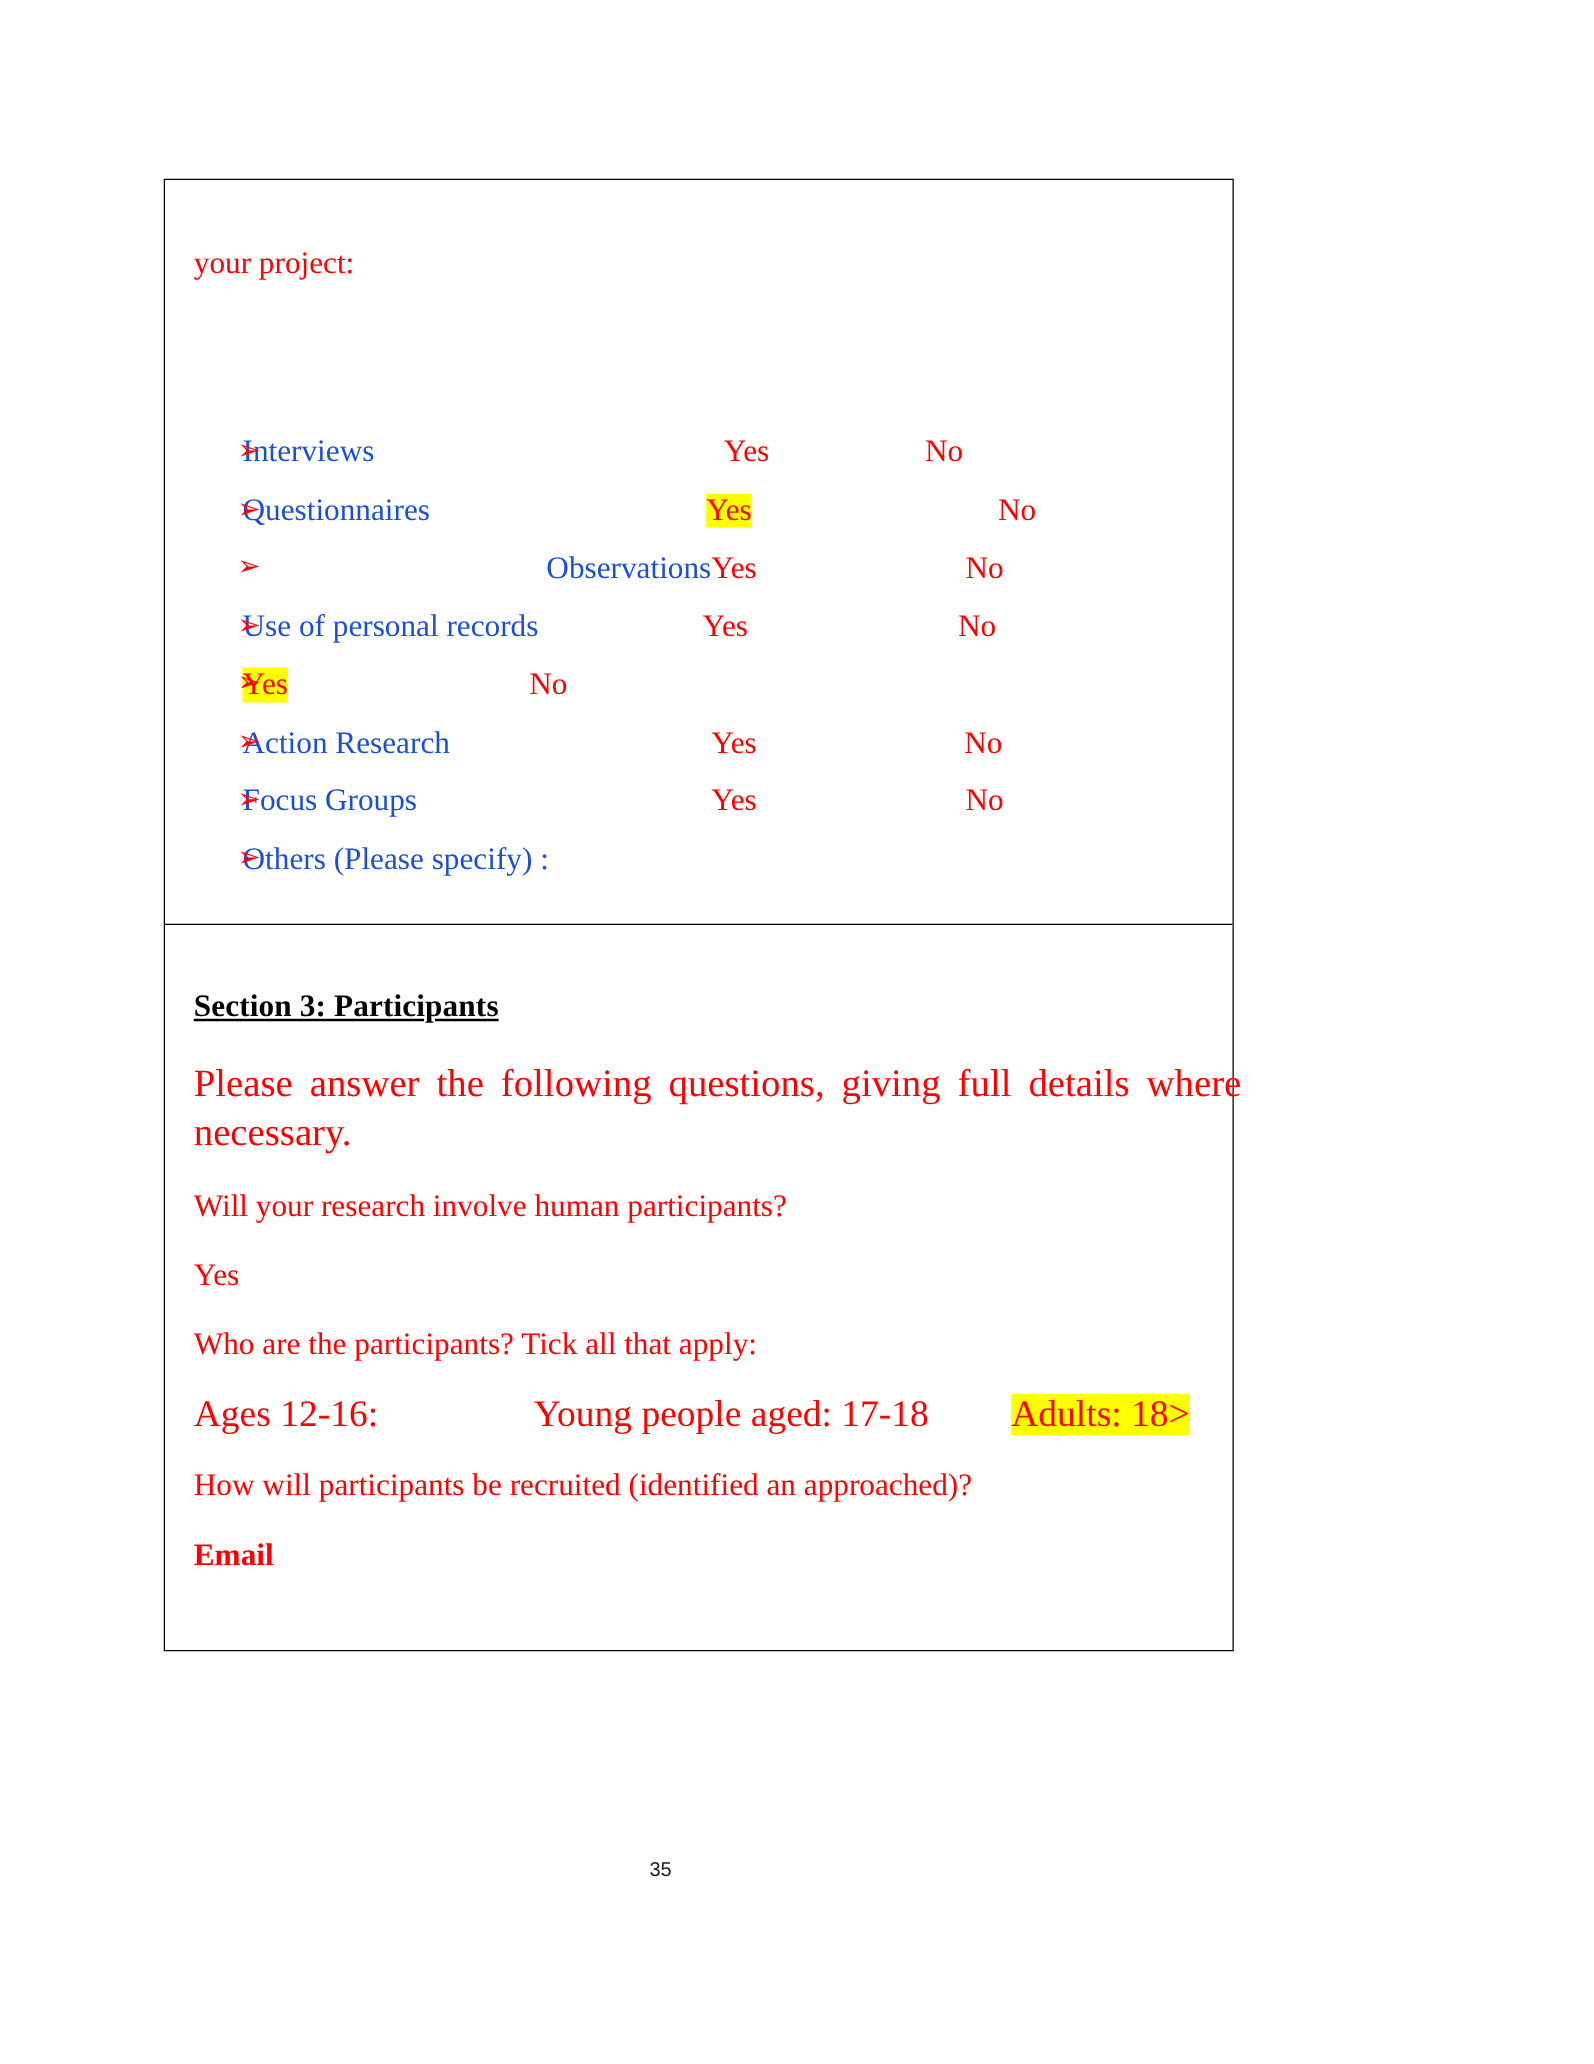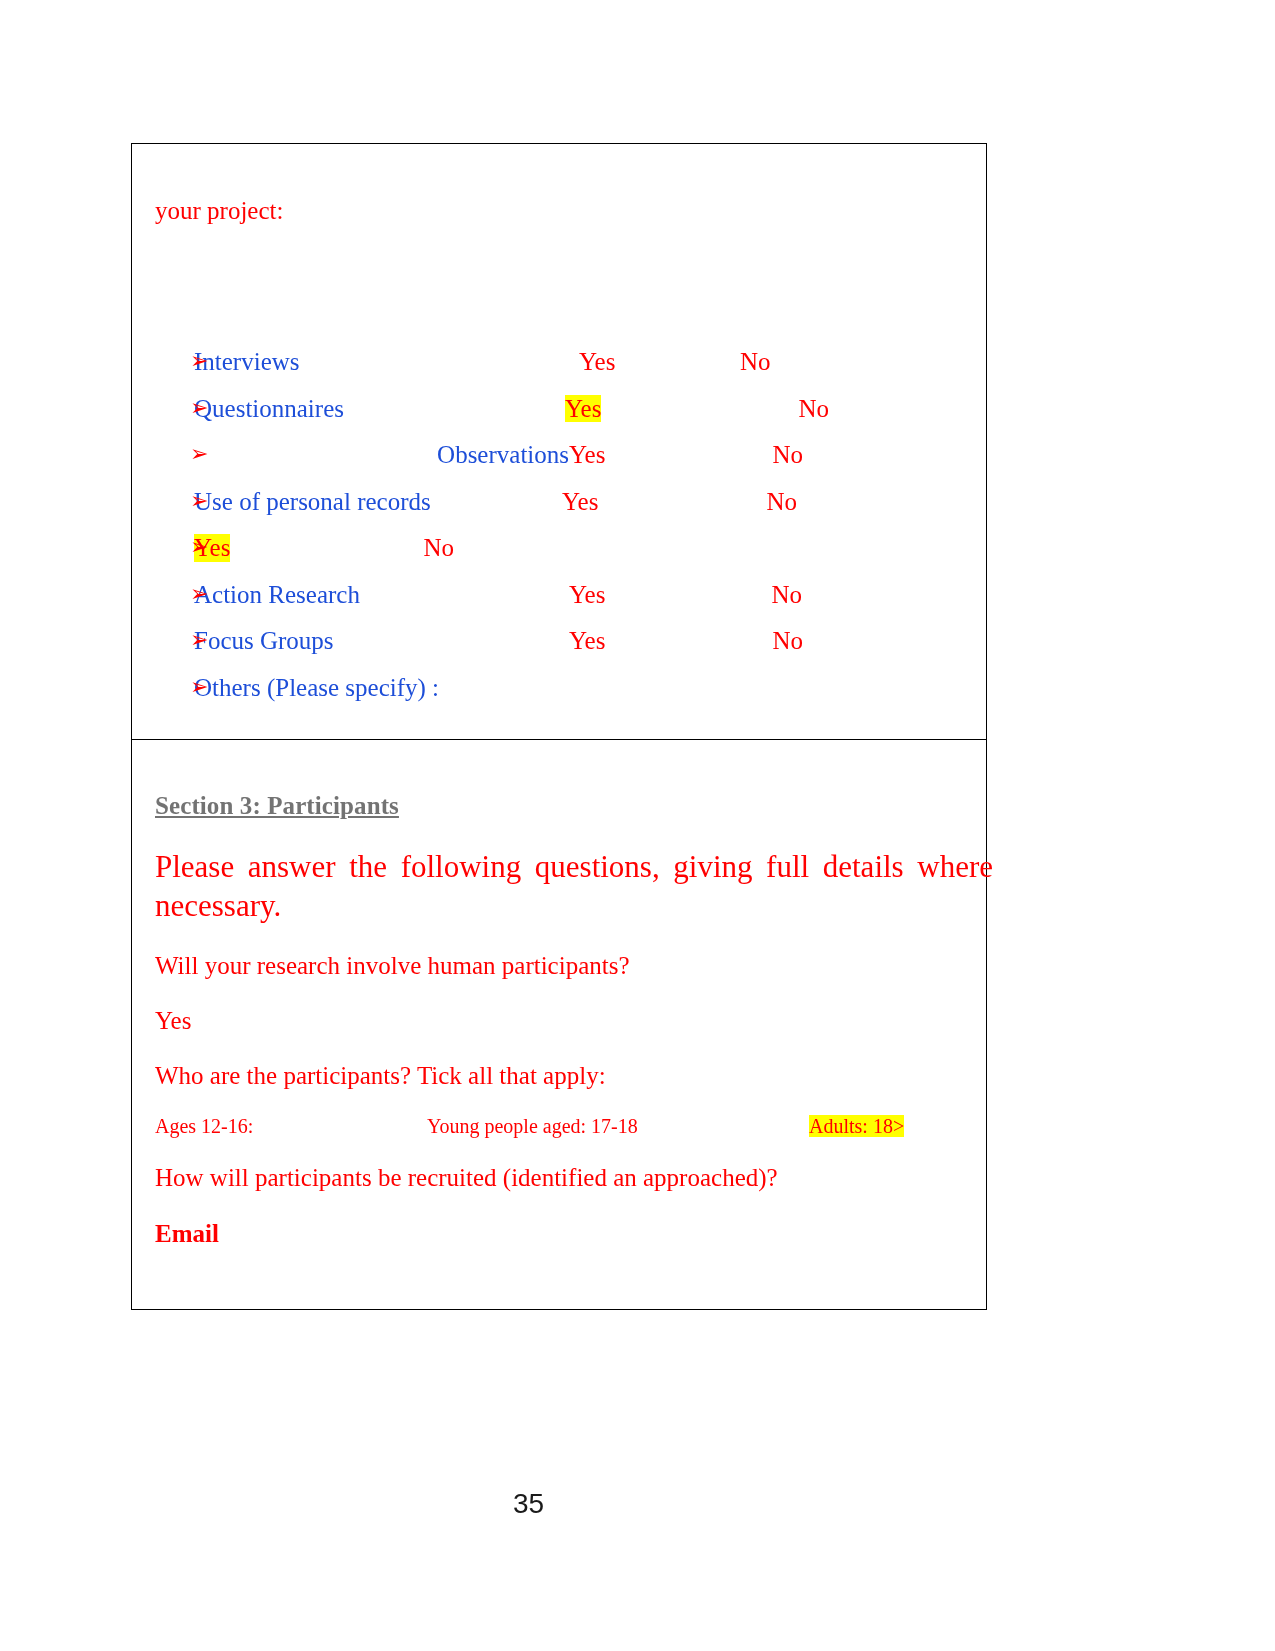--- a/index.html
+++ b/index.html
@@ -131,21 +131,21 @@
   .row-action .method-label { width: 375px; }
   .row-action .gap { display:inline-block; width: 166px; }
 
   .row-focus .method-label { width: 375px; }
   .row-focus .gap { display:inline-block; width: 167px; }
 
   .row-others { margin-bottom: 0; }
 
   
   .section-heading {
-    color: #737373;
+    color: #000000;
     font-size: 25px;
     font-weight: bold;
     text-decoration: underline;
     margin: 0 0 28px 11px;
     letter-spacing: 0.1px;
   }
 
   .para-justified {
     color: #ff0000;
     font-size: 31px;
@@ -166,36 +166,36 @@
   .para-last {
     margin-bottom: 0;
   }
 
   .answer-bold {
     font-weight: bold;
   }
 
   .ages-line {
     color: #ff0000;
-    font-size: 20px;
+    font-size: 30px;
     margin: 0 0 24px 11px;
     white-space: nowrap;
   }
   .ages-line .seg-a { display: inline-block; width: 272px; }
   .ages-line .seg-b { display: inline-block; width: 382px; }
 
   .page-number {
     position: absolute;
     left: 0;
     top: 1488px;
     width: 1057px;
     text-align: center;
     color: #1a1a1a;
     font-family: "Liberation Sans", "DejaVu Sans", sans-serif;
-    font-size: 28px;
+    font-size: 16px;
   }
 </style>
 </head>
 <body>
 
 <div class="page">
 
   <div class="form-table">
 
     <div class="table-cell cell-methods">

